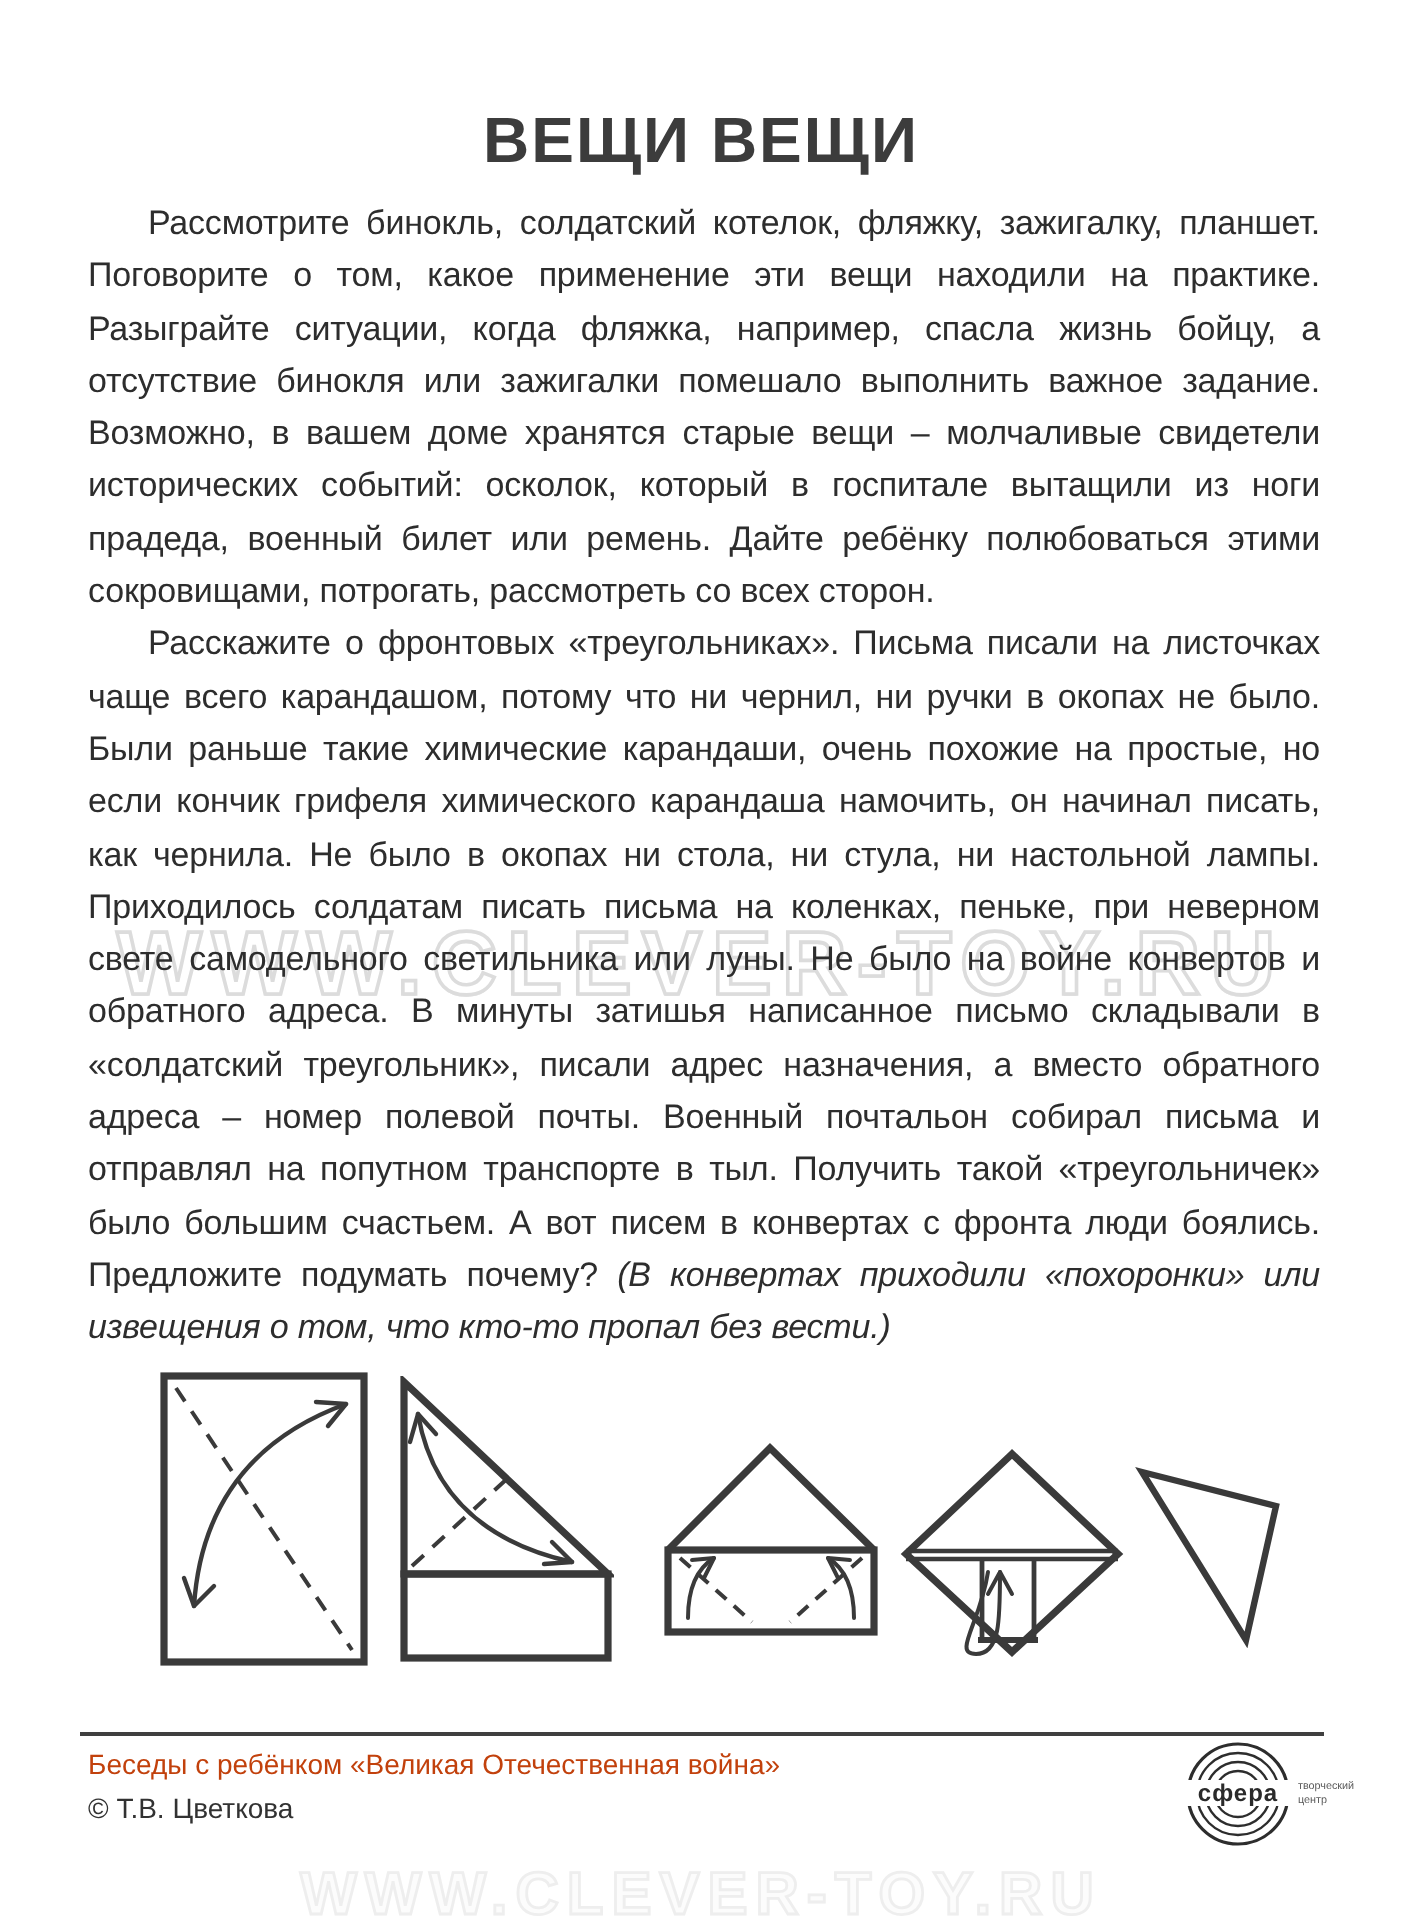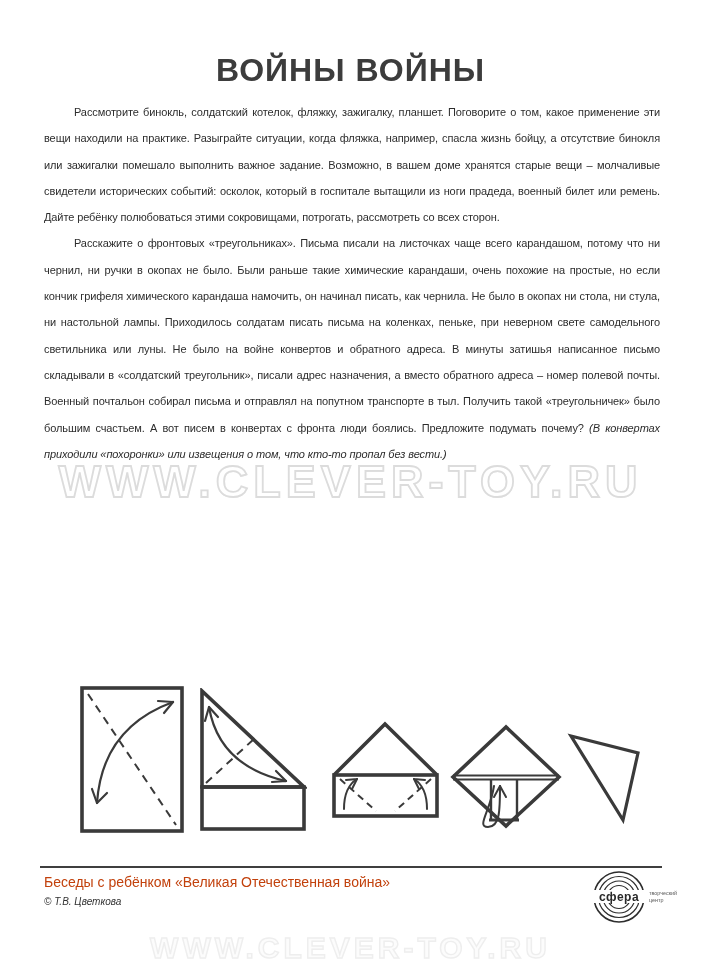--- a/index.html
+++ b/index.html
@@ -20,39 +20,39 @@
     color:#ffffff;-webkit-text-stroke:1.8px #dcdcdc;
     text-shadow:0 1px 0 #e8e8e8;z-index:0;white-space:nowrap;
   }
   .watermark-bot{
     position:absolute;top:931px;left:0;width:701px;
     text-align:center;font-size:30px;font-weight:bold;letter-spacing:4px;
     color:#fcfcfc;-webkit-text-stroke:1.4px #eeeeee;z-index:0;white-space:nowrap;
   }
   .body-text{
     position:absolute;top:99px;left:44px;width:616px;z-index:1;
-    font-size:11px;line-height:26.3px;text-align:justify;
+    font-size:17px;line-height:26.3px;text-align:justify;
     color:#2d2d2d;letter-spacing:-0.1px;
   }
   .body-text p{margin:0;text-indent:30px;}
   .body-text .it{font-style:italic;}
   .diagrams{position:absolute;left:0;top:0;width:701px;height:960px;z-index:1;pointer-events:none;}
   .diagrams svg{position:absolute;}
   .footer-rule{
     position:absolute;left:40px;top:866px;width:622px;height:2px;
     background:#3f3f3f;z-index:1;
   }
   .footer-series{position:absolute;left:44px;top:874px;font-size:14px;color:#c2410c;z-index:1;}
-  .footer-copy{position:absolute;left:44px;top:896px;font-size:10px;color:#323232;z-index:1;font-style:italic;}
+  .footer-copy{position:absolute;left:44px;top:896px;font-size:14px;color:#323232;z-index:1;}
   .footer-logo{position:absolute;left:592px;top:868px;z-index:1;}
 </style>
 </head>
 <body>
 
-<div class="page-title">ВОЙНЫ ВОЙНЫ</div>
+<div class="page-title">ВЕЩИ ВЕЩИ</div>
 
 <div class="watermark-mid">WWW.CLEVER-TOY.RU</div>
 <div class="watermark-bot">WWW.CLEVER-TOY.RU</div>
 
 <div class="body-text">
   <p>Рассмотрите бинокль, солдатский котелок, фляжку, зажигалку, планшет. Поговорите о том, какое применение эти вещи находили на практике. Разыграйте ситуации, когда фляжка, например, спасла жизнь бойцу, а отсутствие бинокля или зажигалки помешало выполнить важное задание. Возможно, в вашем доме хранятся старые вещи – молчаливые свидетели исторических событий: осколок, который в госпитале вытащили из ноги прадеда, военный билет или ремень. Дайте ребёнку полюбоваться этими сокровищами, потрогать, рассмотреть со всех сторон.</p>
   <p><span>Расскажите о фронтовых «треугольниках». Письма писали на листочках чаще всего карандашом, потому что ни чернил, ни ручки в окопах не было. Были раньше такие химические карандаши, очень похожие на простые, но если кончик грифеля химического карандаша намочить, он начинал писать, как чернила. Не было в окопах ни стола, ни стула, ни настольной лампы. Приходилось солдатам писать письма на коленках, пеньке, при неверном свете самодельного светильника или луны. Не было на войне конвертов и обратного адреса. В минуты затишья написанное письмо складывали в «солдатский треугольник», писали адрес назначения, а вместо обратного адреса – номер полевой почты. Военный почтальон собирал письма и отправлял на попутном транспорте в тыл. Получить такой «треугольничек» было большим счастьем. А вот писем в конвертах с фронта люди боялись. Предложите подумать почему? </span><span class="it">(В конвертах приходили «похоронки» или извещения о том, что кто-то пропал без вести.)</span></p>
 </div>
 
 <div class="diagrams">

